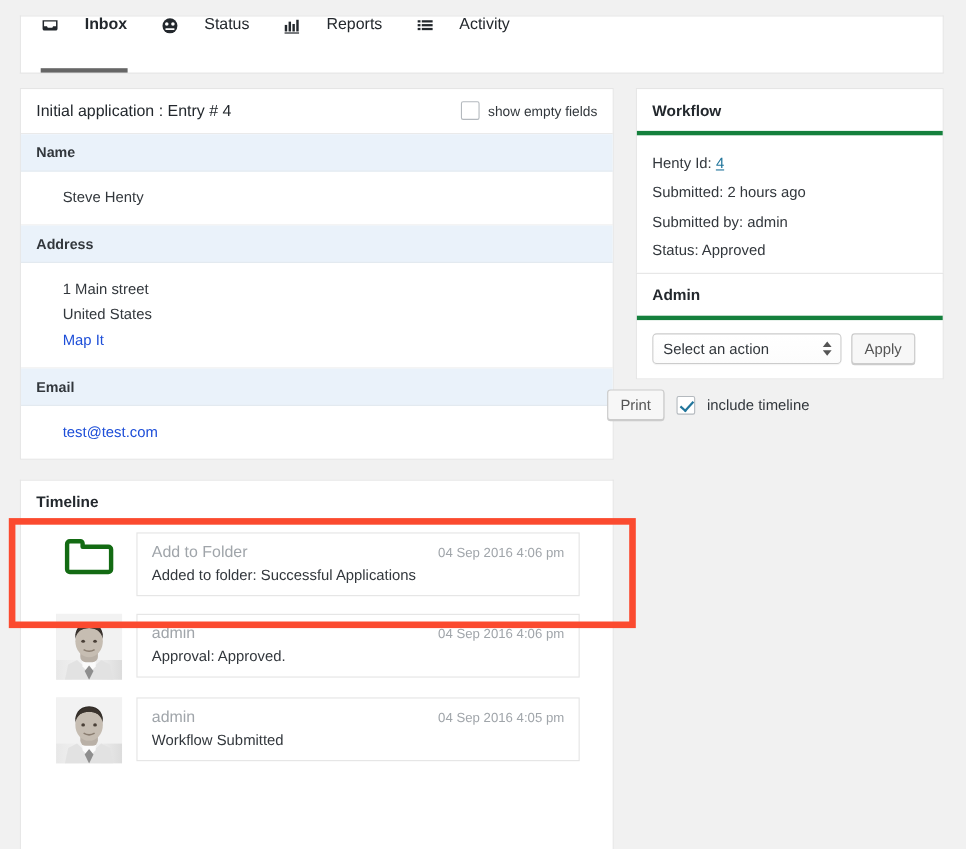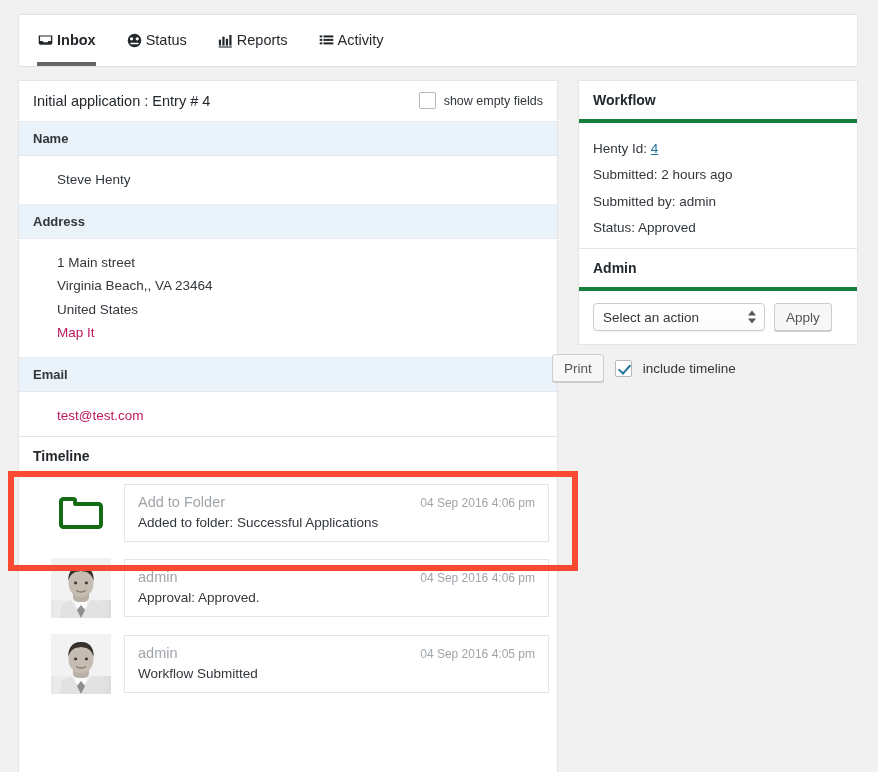--- a/index.html
+++ b/index.html
@@ -17,21 +17,21 @@
   
   .tabbar {
     position: absolute; left: 18px; top: 14px;
     width: 840px; height: 53px;
     background: #fff;
     border: 1px solid #e5e5e5;
     border-bottom: 1px solid #e2e2e2;
   }
   .tabs { display: flex; align-items: center; height: 100%; padding-left: 18px; }
   .tab {
-    display: flex; align-items: center; gap: 3px;
+    display: flex; gap: 23px;
     height: 100%; position: relative;
     padding: 0 13px 0 0; margin-right: 17px;
     font-size: 14.5px; color: #23282d; cursor: pointer;
     text-decoration: none;
   }
   .tab .tab-label { line-height: 1; }
   .tab.active .tab-label { font-weight: bold; }
   .tab.active::after {
     content: ""; position: absolute; left: 0; right: 13px; bottom: 0;
     height: 4px; background: #666;
@@ -72,21 +72,21 @@
   .row-head {
     background: #eaf2fa; padding: 9px 14px;
     font-weight: bold; font-size: 13px; color: #32373c;
     border-bottom: 1px solid #e3e9ef;
   }
   .row-val {
     padding: 12px 14px 13px 38px; font-size: 13.5px; color: #32373c;
     border-bottom: 1px solid #ededed; line-height: 1.72;
   }
   .row-val:last-child { border-bottom: none; }
-  .link { color: #be185d; text-decoration: none; cursor: pointer; }
+  .link { color: #1d4ed8; text-decoration: none; cursor: pointer; }
 
   
   .workflow { position: absolute; left: 578px; top: 80px; width: 280px; }
   .wf-body { padding: 13px 14px 14px 14px; }
   .wf-line { font-size: 13.5px; color: #32373c; line-height: 1.96; }
   .wf-line a { color: #21759b; text-decoration: underline; }
 
   .admin { position: absolute; left: 578px; top: 248px; width: 280px; }
   .admin-body { padding: 12px 14px 13px 14px; display: flex; align-items: center; gap: 9px; }
   .sel {
@@ -124,22 +124,22 @@
   .timeline {
     position: absolute; left: 18px; top: 436px; width: 540px;
     min-height: 336px; background: #fff; border: 1px solid #e5e5e5;
     border-bottom: none;
   }
   .timeline-head {
     padding: 11px 14px 12px 14px; font-weight: bold;
     font-size: 14px; color: #23282d;
   }
   .tl-item {
-    display: flex; align-items: center; gap: 13px;
-    padding: 8px 8px 8px 32px;
+    display: flex; align-items: flex-start; gap: 13px;
+    padding: 8px 30px 8px 32px;
   }
   .tl-icon { width: 60px; flex: none; display: flex; justify-content: center; }
   .avatar {
     width: 60px; height: 60px; display: block;
     background: #efefef; overflow: hidden;
   }
   .tl-card {
     flex: 1; border: 1px solid #e4e4e4; background: #fff;
     padding: 9px 13px 11px 13px; min-height: 54px;
   }
@@ -225,21 +225,20 @@
     </div>
 
     <div class="row-head">Name</div>
     <div class="row-val">
       <div>Steve Henty</div>
     </div>
 
     <div class="row-head">Address</div>
     <div class="row-val">
       <div>1 Main street</div>
-      <div>Virginia Beach,, VA 23464</div>
       <div>United States</div>
       <div><a class="link">Map It</a></div>
     </div>
 
     <div class="row-head">Email</div>
     <div class="row-val">
       <a class="link">test@test.com</a>
     </div>
   </div>
 

